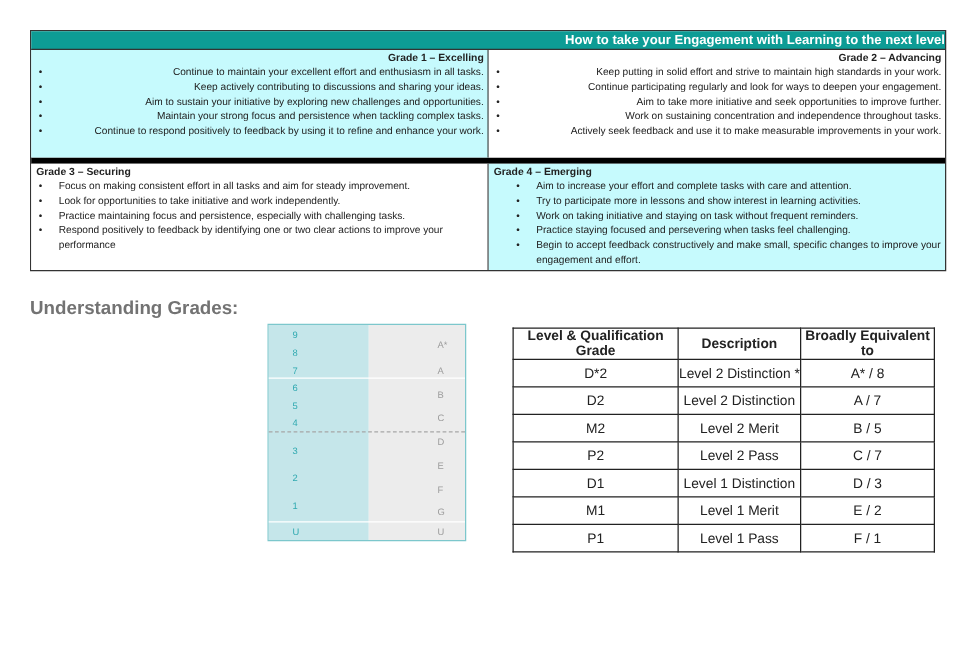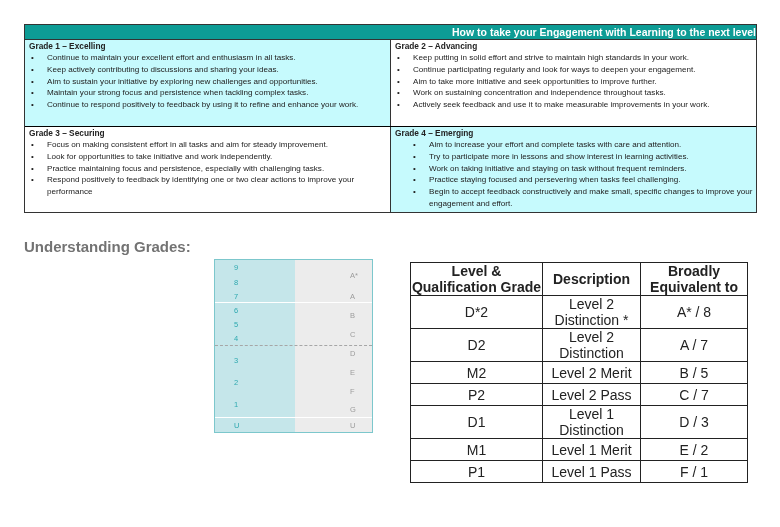--- a/index.html
+++ b/index.html
@@ -5,38 +5,38 @@
   html, body { margin:0; padding:0; background:#ffffff; }
   body { width:780px; height:527px; position:relative; overflow:hidden; font-family:"Liberation Sans", sans-serif; color:#222; }
   .eng { position:absolute; left:24px; top:24px; width:731px; border:1px solid #333; border-collapse:collapse; }
   .eng-head { background:#0d9c95; color:#fff; font-weight:bold; font-size:10.5px; text-align:right; height:14px; line-height:14px; border-bottom:1px solid #333; }
   .eng-row { display:flex; }
   .eng-cell { box-sizing:border-box; width:50%; padding:1px 3px 1px 4px; font-size:8.1px; line-height:11.8px; }
   .eng-cell.cyan { background:#c6fafd; }
   .eng-cell.white { background:#ffffff; }
   .eng-cell.left { border-right:1px solid #333; width:366px; }
   .eng-cell.right { width:365px; }
-  .row1 { border-bottom:1px solid #000000; height:86px; }
+  .row1 { border-bottom:5px solid #000000; height:86px;text-align:right; }
   .row2 { height:85px; }
   .eng-cell h4 { margin:0; font-size:8.3px; font-weight:bold; line-height:11px; }
   .eng-cell ul { margin:0; padding:0; list-style:none; }
   .eng-cell li { position:relative; padding-left:18px; }
   .eng-cell li::before { content:"\2022"; position:absolute; left:2px; top:0; font-size:8px; }
   .eng-cell.indent li { padding-left:34px; }
   .eng-cell.indent li::before { left:18px; }
   .ug-title { position:absolute; left:24px; top:238px; font-size:15px; font-weight:bold; color:#737373; }
   .scale { position:absolute; left:214px; top:259px; width:159px; height:174px; border:1px solid #7cc7cc; box-sizing:border-box; display:flex; }
   .scale-num { width:80px; background:#c5e6ea; position:relative; }
   .scale-let { flex:1; background:#ececec; position:relative; }
   .scale span { position:absolute; font-size:7.5px; }
   .scale-num span { color:#2fa9b0; left:19px; }
   .scale-let span { color:#9c9c9c; left:55px; }
   .scale-line { position:absolute; left:0; width:100%; height:1px; background:#fff; }
   .scale-dash { position:absolute; left:0; width:100%; height:0; border-top:1px dashed #a6a6a6; }
-  .gt { position:absolute; left:410px; top:262px; border-collapse:collapse; font-size:14px; }
+  .gt { position:absolute; left:410px; top:262px; border-collapse:collapse; font-size:11px; }
   .gt th, .gt td { border:1px solid #222; text-align:center; height:21px; padding:0; }
   .gt th { font-weight:bold; }
   .gt .c1 { width:131px; } .gt .c2 { width:97px; } .gt .c3 { width:106px; }
 </style>
 </head>
 <body>
 
 <div class="eng">
   <div class="eng-head">How to take your Engagement with Learning to the next level</div>
   <div class="eng-row row1">

